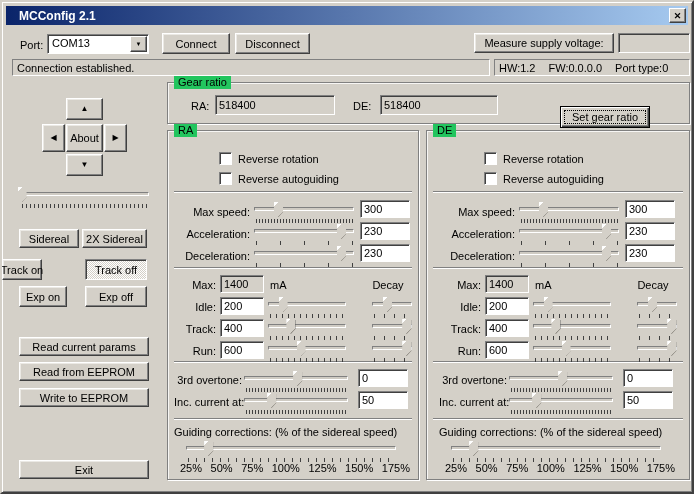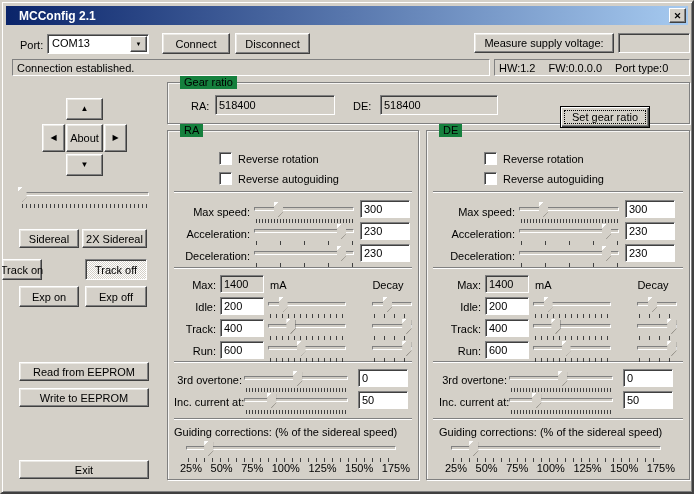--- a/index.html
+++ b/index.html
@@ -45,21 +45,21 @@
     border:1px solid; border-color:#808080 #fff #fff #808080;
     box-shadow: inset 1px 1px 0 #404040;
     font-family:"Liberation Sans", sans-serif; font-size:11px; padding:0 3px; color:#000;
   }
   .edit.ro { background:#d4d0c8; }
   .sunkpanel {
     position:absolute; border:1px solid; border-color:#808080 #fff #fff #808080;
     display:flex; align-items:center; padding:0 4px; white-space:nowrap;
   }
   .group { position:absolute; border:1px solid #808080; box-shadow:1px 1px 0 #ffffff, inset 1px 1px 0 rgba(255,255,255,.8); }
-  .legend { position:absolute; top:-7px; left:12px; background:#15803d; padding:0 4px; line-height:13px; }
+  .legend { position:absolute; top:-7px; left:6px; background:#22c55e; padding:0 4px; line-height:13px; }
   .sep { position:absolute; left:6px; right:6px; height:2px; border-top:1px solid #808080; border-bottom:1px solid #fff; }
   .inner { position:absolute; left:50%; width:238px; margin-left:-119px; top:0; bottom:0; }
   .cb {
     position:absolute; width:13px; height:13px; background:#fff;
     border:1px solid; border-color:#808080 #fff #fff #808080;
     box-shadow: inset 1px 1px 0 #404040;
   }
   .slider { position:absolute; height:16px; }
   .slider .track {
     position:absolute; left:0; right:0; top:5px; height:4px;
@@ -158,25 +158,28 @@
     </div>
   <div class="btn" style="left:80px;top:227px;width:65px;height:19px">
       <span>2X Sidereal</span>
     </div>
   <div class="btn" style="left:0;top:257px;width:40px;height:21px">
       <span>Track on</span>
     </div>
   <div class="btn checked" style="left:83px;top:257px;width:62px;height:21px">
       <span>Track off</span>
     </div>
-  <div class="btn" style="left:17px;top:284px;width:60px;height:21px">
+  <div class="btn" style="left:17px;top:284px;width:48px;height:21px">
       <span>Exp on</span>
     </div>
   <div class="btn" style="left:83px;top:284px;width:62px;height:21px">
       <span>Exp off</span>
+    </div>
+  <div class="btn" style="left:17px;top:335px;width:130px;height:19px">
+      <span>Read current params</span>
     </div>
   <div class="btn" style="left:17px;top:360px;width:130px;height:19px">
       <span>Read from EEPROM</span>
     </div>
   <div class="btn" style="left:17px;top:386px;width:130px;height:19px">
       <span>Write to EEPROM</span>
     </div>
   <div class="btn" style="left:17px;top:458px;width:130px;height:19px">
       <span>Exit</span>
     </div>

